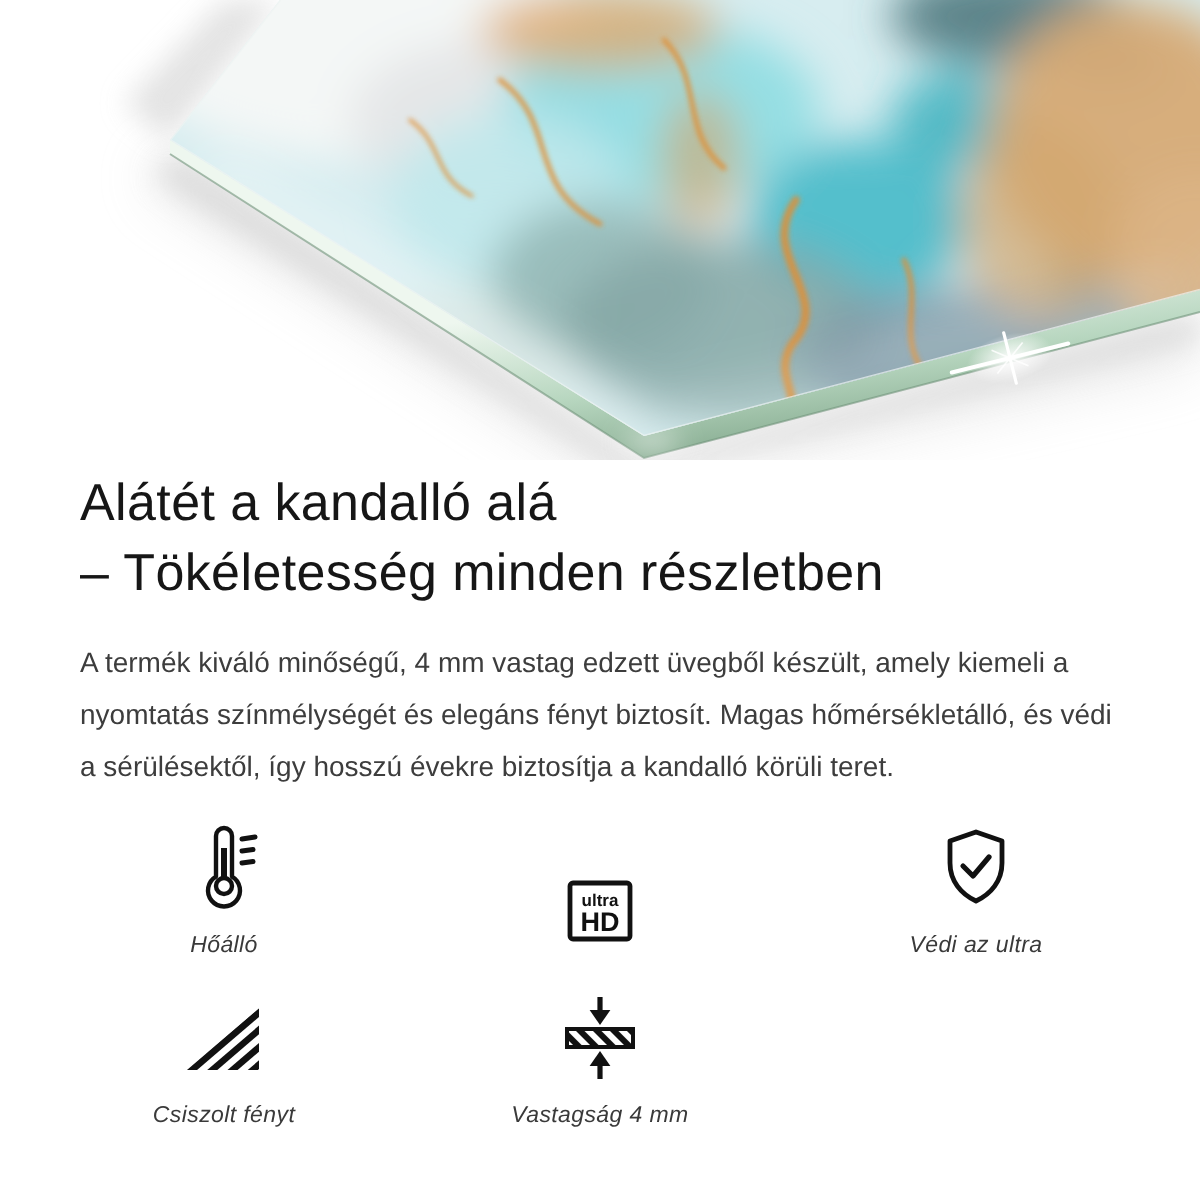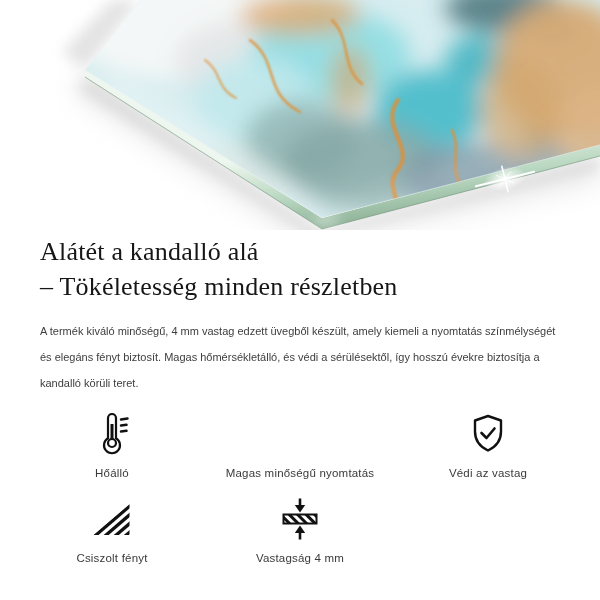--- a/index.html
+++ b/index.html
@@ -5,31 +5,31 @@
   html,body{margin:0;padding:0;background:#fff;}
   body{
     width:600px;height:600px;overflow:hidden;position:relative;
     font-family:"Liberation Sans","DejaVu Sans",sans-serif;
     -webkit-font-smoothing:antialiased;
   }
   .hero{width:600px;height:230px;position:relative;background:#fff;}
   .hero svg{display:block;}
   .content{padding:0 40px;}
   h1{
-    font-family:Liberation Serif, serif;
+    font-family:Liberation Sans, sans-serif;
     font-weight:400;
     font-size:26px;
     line-height:35px;
     color:#161616;
     margin:4px 0 14px 0;
     white-space:pre-line;
     letter-spacing:0.2px;
   }
   .desc{
-    font-size:11px;
+    font-size:14px;
     line-height:26px;
     color:#3d3d3d;
     margin:0;
     max-width:525px;
   }
   .features{
     margin:14px -22px 0 -22px;
     display:grid;
     grid-template-columns:repeat(3,1fr);
     row-gap:16px;
@@ -37,20 +37,21 @@
   .feature{
     display:flex;flex-direction:column;align-items:center;justify-content:flex-end;
   }
   .feature .icon{height:48px;display:flex;align-items:center;justify-content:center;}
   .feature .label{
     margin-top:9px;
     font-size:11.5px;
     color:#3a3a3a;
     text-align:center;
     letter-spacing:0.2px;
+    font-style:italic;
   }
   .icon svg{display:block;}
   .icon-text-small{font-family:"Liberation Sans",sans-serif;font-weight:bold;font-size:8.5px;}
   .icon-text-big{font-family:"Liberation Sans",sans-serif;font-weight:bold;font-size:13.5px;}
 </style>
 </head>
 <body>
 
 <div class="hero">
   <svg width="600" height="230" viewBox="0 0 600 230">
@@ -152,31 +153,37 @@
             <line x1="33" y1="9.5" x2="39.5" y2="8.5"></line>
             <line x1="33" y1="15.5" x2="38.5" y2="14.8"></line>
             <line x1="33" y1="21.5" x2="38.5" y2="20.8"></line>
           </g>
         </svg>
       </span>
       <span class="label">Hőálló</span>
     </div>
 
     <div class="feature">
-      <span class="label">Magas minőségű nyomtatás</span>
+      <span class="icon">
+        <svg width="48" height="48" viewBox="0 0 48 48">
+          <rect x="9" y="10.5" width="30" height="28" rx="1.5" fill="none" stroke="#111" stroke-width="2.4"></rect>
+          <text x="24" y="22" text-anchor="middle" fill="#111" class="icon-text-small">ultra</text>
+          <text x="24" y="34.5" text-anchor="middle" fill="#111" class="icon-text-big">HD</text>
+        </svg>
+      </span>
     </div>
 
     <div class="feature">
       <span class="icon">
         <svg width="48" height="48" viewBox="0 0 48 48" fill="none" stroke="#111">
           <path d="M24,6 L37,10.5 V21.5 C37,30.5 31.5,37 24,40.5 C16.5,37 11,30.5 11,21.5 V10.5 Z" stroke-width="2.4" stroke-linejoin="round"></path>
           <path d="M17.5,23 L22.5,28 L30.5,18.5" stroke-width="2.6" stroke-linecap="round" stroke-linejoin="round"></path>
         </svg>
       </span>
-      <span class="label">Védi az vastag</span>
+      <span class="label">Védi az ultra</span>
     </div>
 
 
     <div class="feature">
       <span class="icon">
         <svg width="48" height="48" viewBox="0 0 48 48">
           <defs>
             <clipPath id="triClip">
                 <path d="M5,40 L41.5,40 L41.5,9 Z"></path>
               </clipPath>

